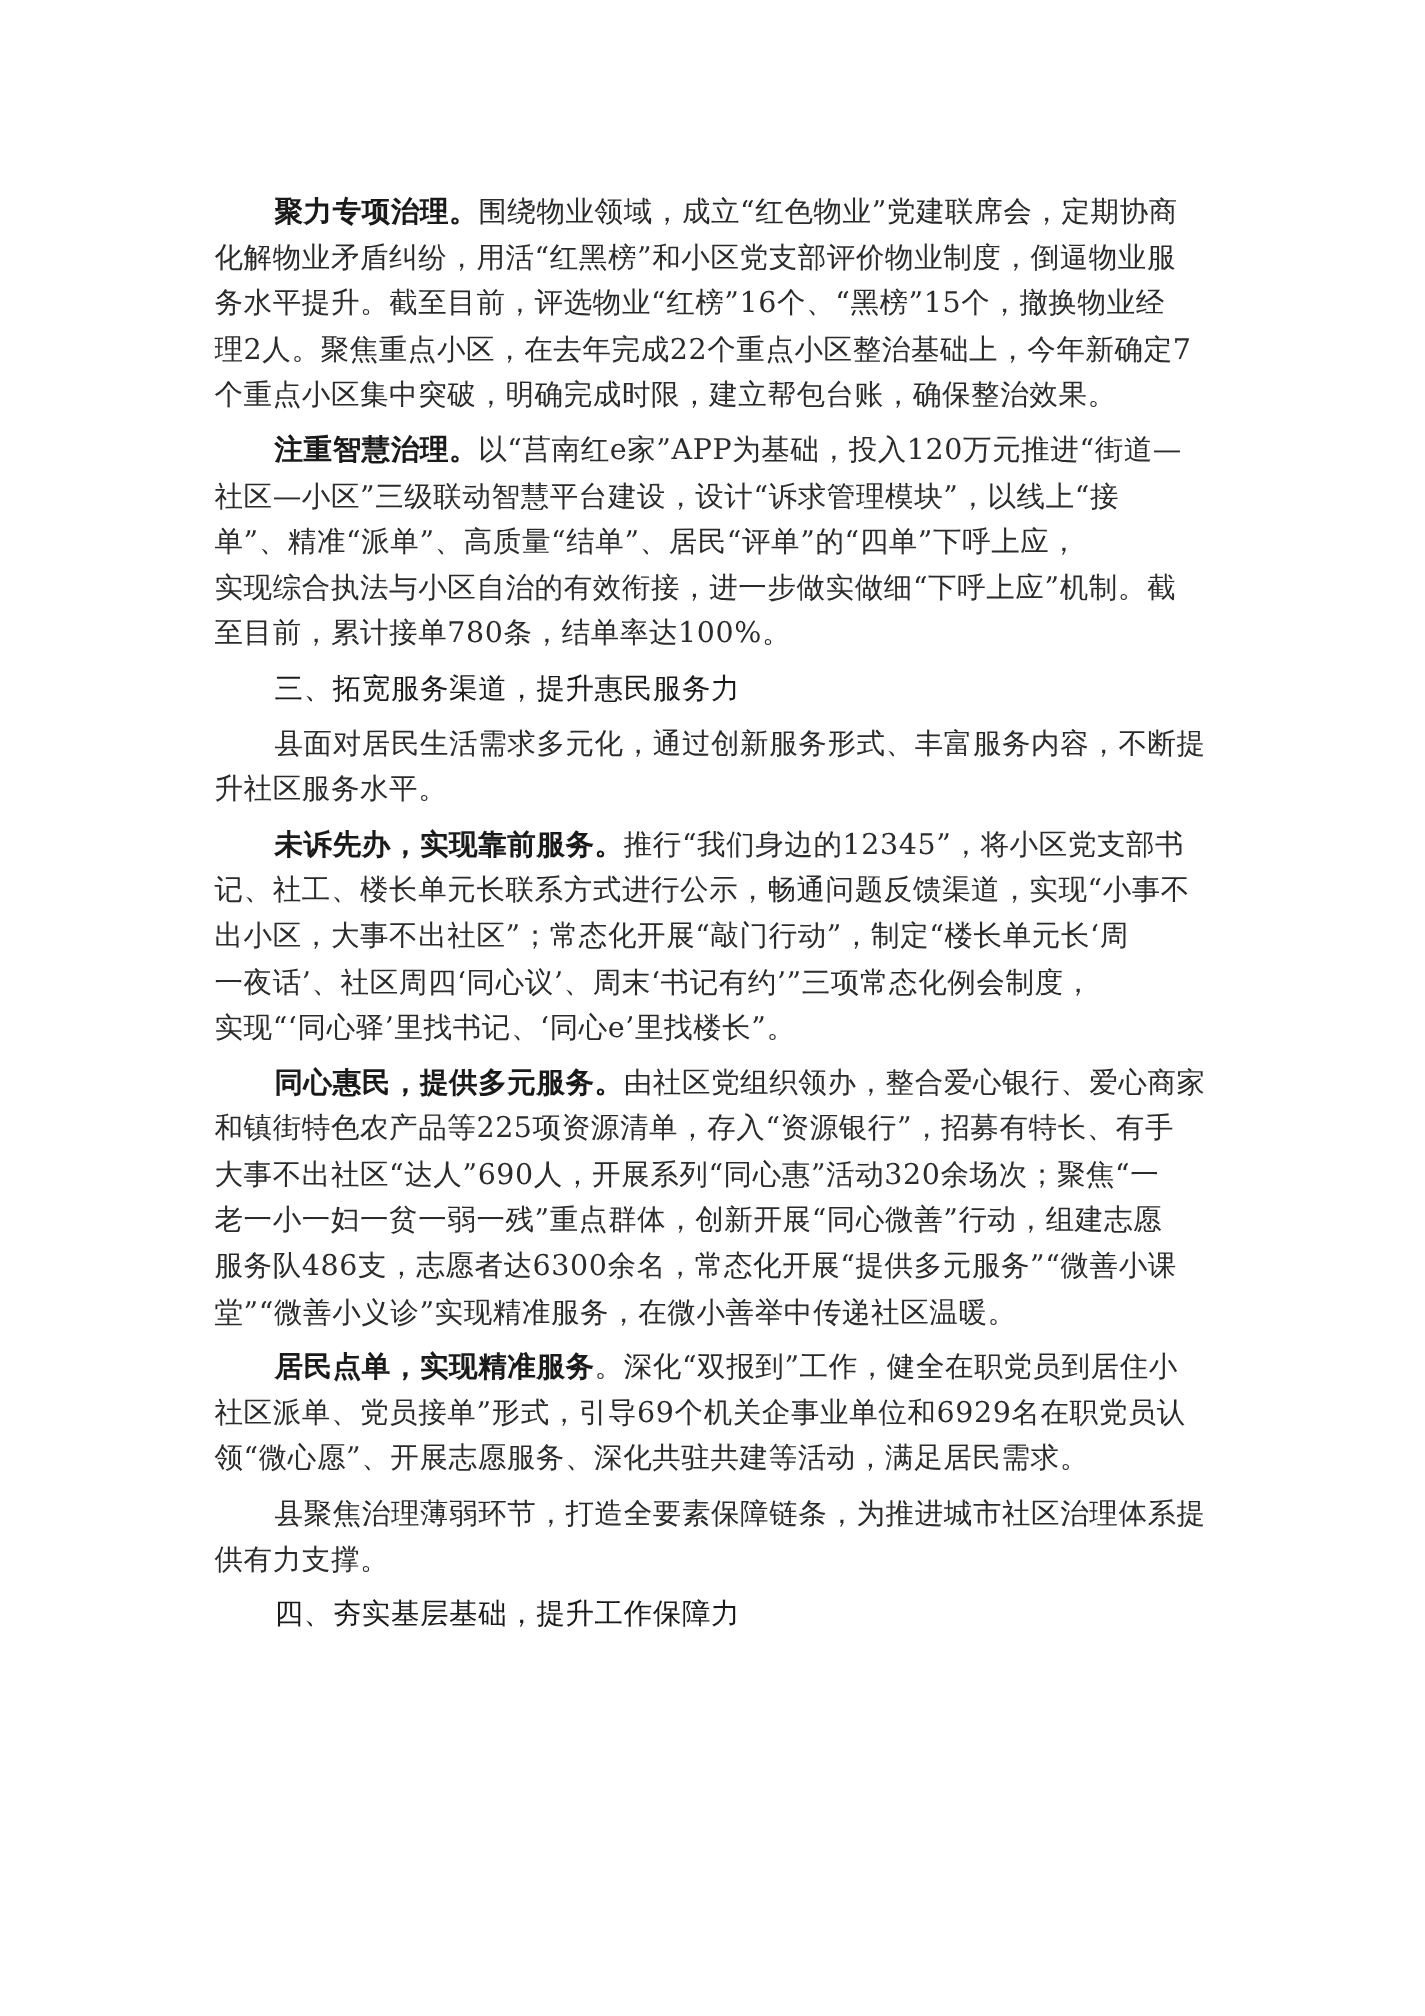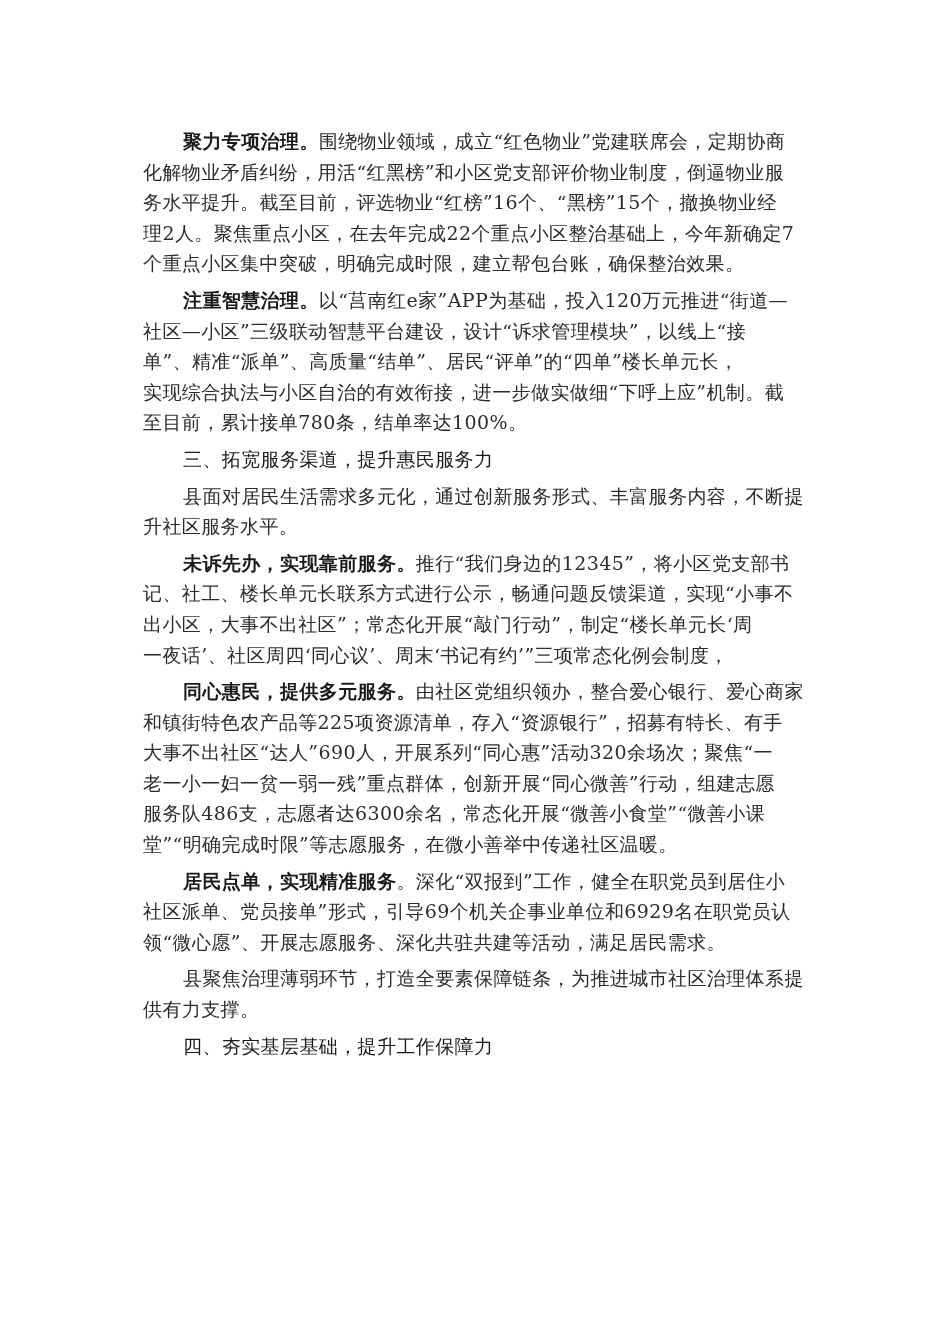--- a/index.html
+++ b/index.html
@@ -24,48 +24,49 @@
     <div class="line first"><span class="lead">聚力专项治理。</span><span>围绕物业领域，成立“红色物业”党建联席会，定期协商</span></div>
     <div class="line">化解物业矛盾纠纷，用活“红黑榜”和小区党支部评价物业制度，倒逼物业服</div>
     <div class="line">务水平提升。截至目前，评选物业“红榜”16个、“黑榜”15个，撤换物业经</div>
     <div class="line">理2人。聚焦重点小区，在去年完成22个重点小区整治基础上，今年新确定7</div>
     <div class="line">个重点小区集中突破，明确完成时限，建立帮包台账，确保整治效果。</div>
   </div>
 
   <div class="para">
     <div class="line first"><span class="lead">注重智慧治理。</span><span>以“莒南红e家”APP为基础，投入120万元推进“街道—</span></div>
     <div class="line">社区—小区”三级联动智慧平台建设，设计“诉求管理模块”，以线上“接</div>
-    <div class="line">单”、精准“派单”、高质量“结单”、居民“评单”的“四单”楼长单元长，</div>
+    <div class="line">单”、精准“派单”、高质量“结单”、居民“评单”的“四单”下呼上应，</div>
     <div class="line">实现综合执法与小区自治的有效衔接，进一步做实做细“下呼上应”机制。截</div>
     <div class="line">至目前，累计接单780条，结单率达100%。</div>
   </div>
 
   <div class="para heading">
     <div class="line first">三、拓宽服务渠道，提升惠民服务力</div>
   </div>
 
   <div class="para">
     <div class="line first">县面对居民生活需求多元化，通过创新服务形式、丰富服务内容，不断提</div>
     <div class="line">升社区服务水平。</div>
   </div>
 
   <div class="para">
     <div class="line first"><span class="lead">未诉先办，实现靠前服务。</span><span>推行“我们身边的12345”，将小区党支部书</span></div>
     <div class="line">记、社工、楼长单元长联系方式进行公示，畅通问题反馈渠道，实现“小事不</div>
     <div class="line">出小区，大事不出社区”；常态化开展“敲门行动”，制定“楼长单元长‘周</div>
     <div class="line">一夜话’、社区周四‘同心议’、周末‘书记有约’”三项常态化例会制度，</div>
+    <div class="line">实现“‘同心驿’里找书记、‘同心e’里找楼长”。</div>
   </div>
 
   <div class="para">
     <div class="line first"><span class="lead">同心惠民，提供多元服务。</span><span>由社区党组织领办，整合爱心银行、爱心商家</span></div>
     <div class="line">和镇街特色农产品等225项资源清单，存入“资源银行”，招募有特长、有手</div>
     <div class="line">大事不出社区“达人”690人，开展系列“同心惠”活动320余场次；聚焦“一</div>
     <div class="line">老一小一妇一贫一弱一残”重点群体，创新开展“同心微善”行动，组建志愿</div>
-    <div class="line">服务队486支，志愿者达6300余名，常态化开展“微善小食堂”“微善小课</div>
-    <div class="line">堂”“明确完成时限”等志愿服务，在微小善举中传递社区温暖。</div>
+    <div class="line">服务队486支，志愿者达6300余名，常态化开展“提供多元服务”“微善小课</div>
+    <div class="line">堂”“微善小义诊”实现精准服务，在微小善举中传递社区温暖。</div>
   </div>
 
   <div class="para">
     <div class="line first"><span class="lead">居民点单，实现精准服务</span><span>。深化“双报到”工作，健全在职党员到居住小</span></div>
     <div class="line">社区派单、党员接单”形式，引导69个机关企事业单位和6929名在职党员认</div>
     <div class="line">领“微心愿”、开展志愿服务、深化共驻共建等活动，满足居民需求。</div>
   </div>
 
   <div class="para">
     <div class="line first">县聚焦治理薄弱环节，打造全要素保障链条，为推进城市社区治理体系提</div>

